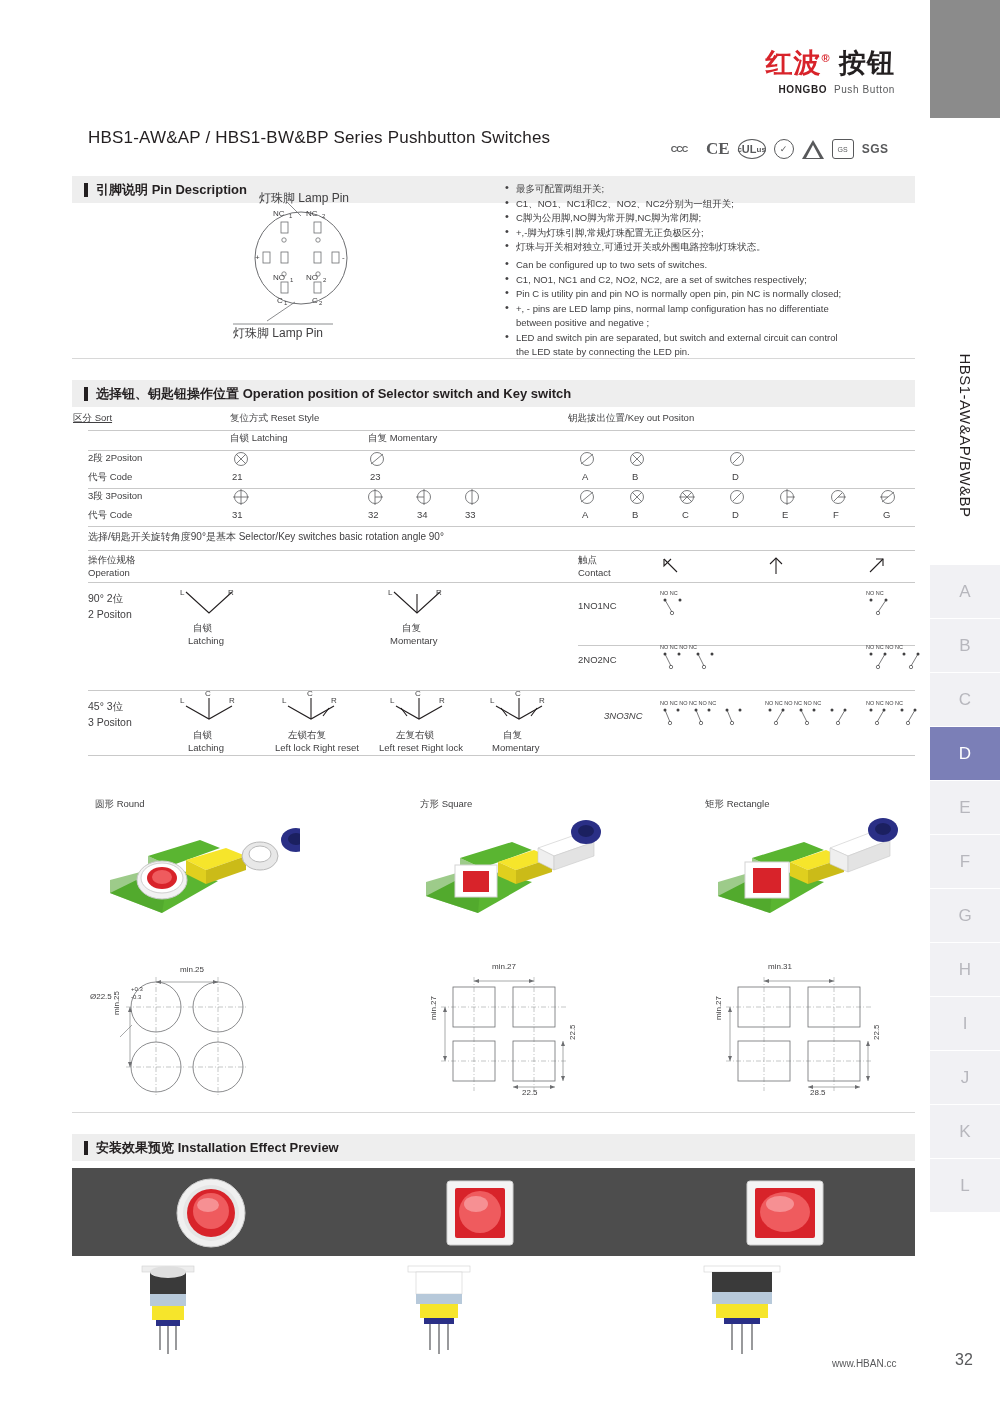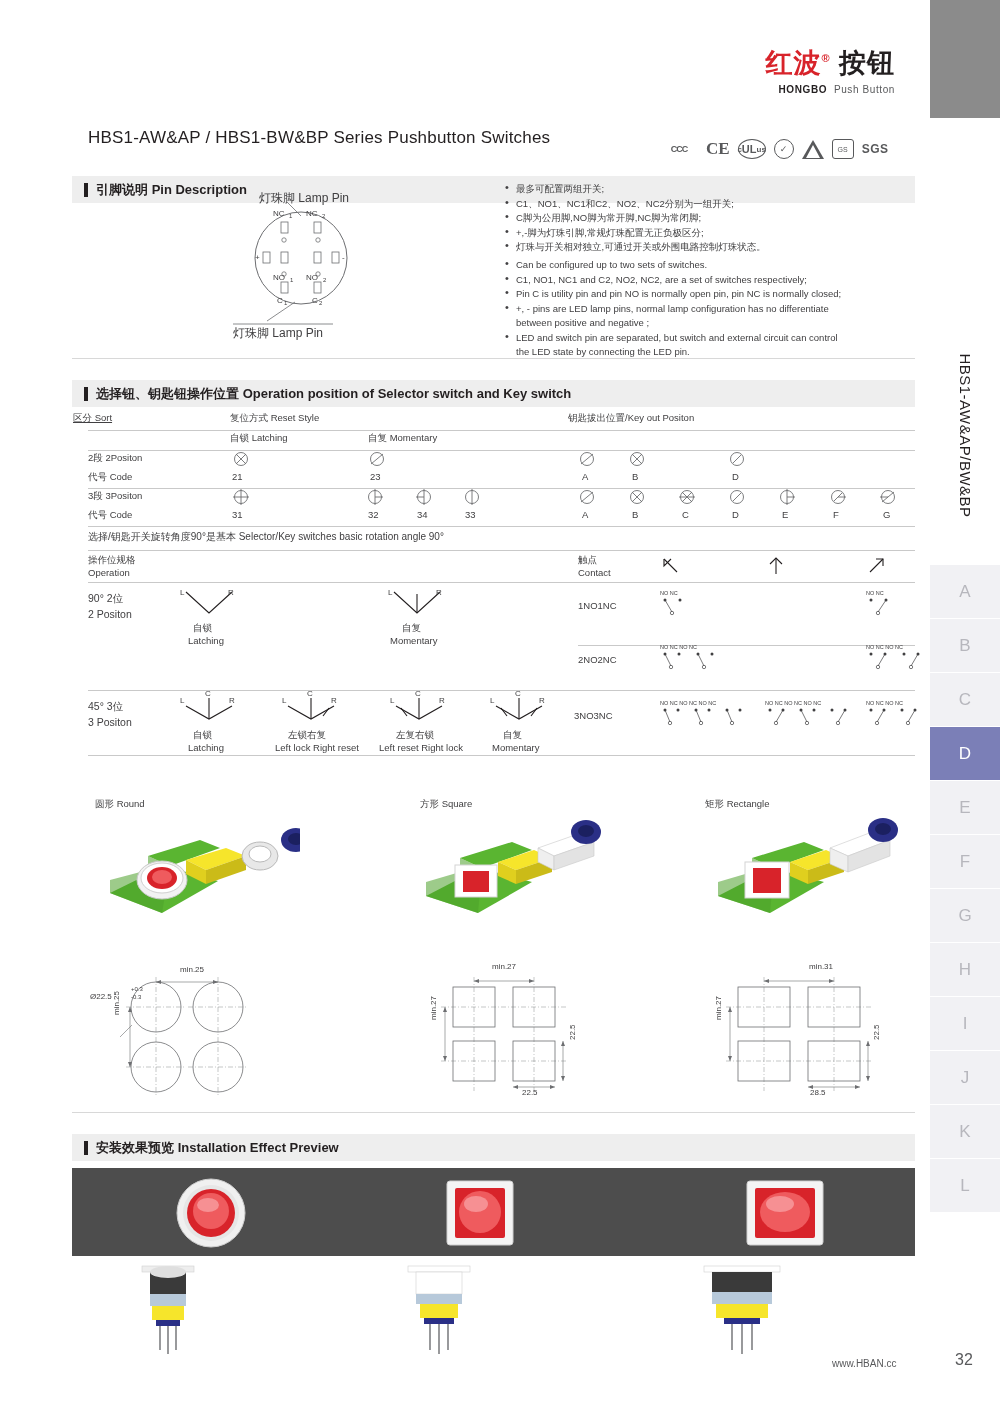--- a/index.html
+++ b/index.html
@@ -520,21 +520,21 @@
       <line x1="11" y1="14" x2="17" y2="22" stroke="#231f20" stroke-width="1.1"></line>
       <line x1="47" y1="14" x2="41" y2="22" stroke="#231f20" stroke-width="1.1"></line>
     </svg>
     <div class="cell" style="left:490px; top:696px; font-size:8px;">L</div>
     <div class="cell" style="left:515px; top:689px; font-size:8px;">C</div>
     <div class="cell" style="left:539px; top:696px; font-size:8px;">R</div>
     <div class="cell" style="left:503px; top:729px;">自复</div>
     <div class="cell" style="left:492px; top:742px;">Momentary</div>
   </div>
 
-  <div class="cell" style="left:574px; top:710px;">3NO3NC</div>
+  <div class="cell" style="left:604px; top:710px;font-style:italic;">3NO3NC</div>
   <svg class="sym" style="left:660px; top:698px;" width="95" height="32">
     <text x="0" y="7" font-family="Liberation Sans, sans-serif" font-size="5.5" fill="#414042">NO NC  NO NC  NO NC</text>
     <circle cx="5" cy="12" r="1.5" fill="#414042"></circle>
       <circle cx="18" cy="12" r="1.5" fill="#414042"></circle>
     <circle cx="36" cy="12" r="1.5" fill="#414042"></circle>
       <circle cx="49" cy="12" r="1.5" fill="#414042"></circle>
     <circle cx="67" cy="12" r="1.5" fill="#414042"></circle>
       <circle cx="80" cy="12" r="1.5" fill="#414042"></circle>
     <line x1="5" y1="12" x2="10" y2="24" stroke="#414042" stroke-width="0.7"></line>
     <circle cx="10" cy="25" r="1.7" fill="none" stroke="#414042" stroke-width="0.7"></circle>
@@ -701,21 +701,21 @@
     <line x1="10" y1="32" x2="10" y2="86" stroke="#6d6e71" stroke-width="0.6"></line>
     <polygon points="10,32 8,37 12,37" fill="#6d6e71"></polygon>
     <polygon points="10,86 8,81 12,81" fill="#6d6e71"></polygon>
     <line x1="88" y1="112" x2="140" y2="112" stroke="#6d6e71" stroke-width="0.6"></line>
     <polygon points="88,112 93,110 93,114" fill="#6d6e71"></polygon>
     <polygon points="140,112 135,110 135,114" fill="#6d6e71"></polygon>
     <line x1="148" y1="66" x2="148" y2="106" stroke="#6d6e71" stroke-width="0.6"></line>
     <polygon points="148,66 146,71 150,71" fill="#6d6e71"></polygon>
     <polygon points="148,106 146,101 150,101" fill="#6d6e71"></polygon>
   </svg>
-  <div class="cell" style="left:768px; top:962px; font-size:8px;margin-left:41px;">min.31</div>
+  <div class="cell" style="left:768px; top:962px; font-size:8px;">min.31</div>
   <div class="cell" style="left:714px; top:1020px; font-size:8px; transform:rotate(-90deg); transform-origin:left top;">min.27</div>
   <div class="cell" style="left:810px; top:1088px; font-size:8px;">28.5</div>
   <div class="cell" style="left:872px; top:1040px; font-size:8px; transform:rotate(-90deg); transform-origin:left top;">22.5</div>
 
   <div class="divider" style="top:1112px;"></div>
 
   <div class="sec-head" style="top:1134px;">
     <div class="bar"></div>
     <div class="txt">
       <span>安装效果预览</span>

